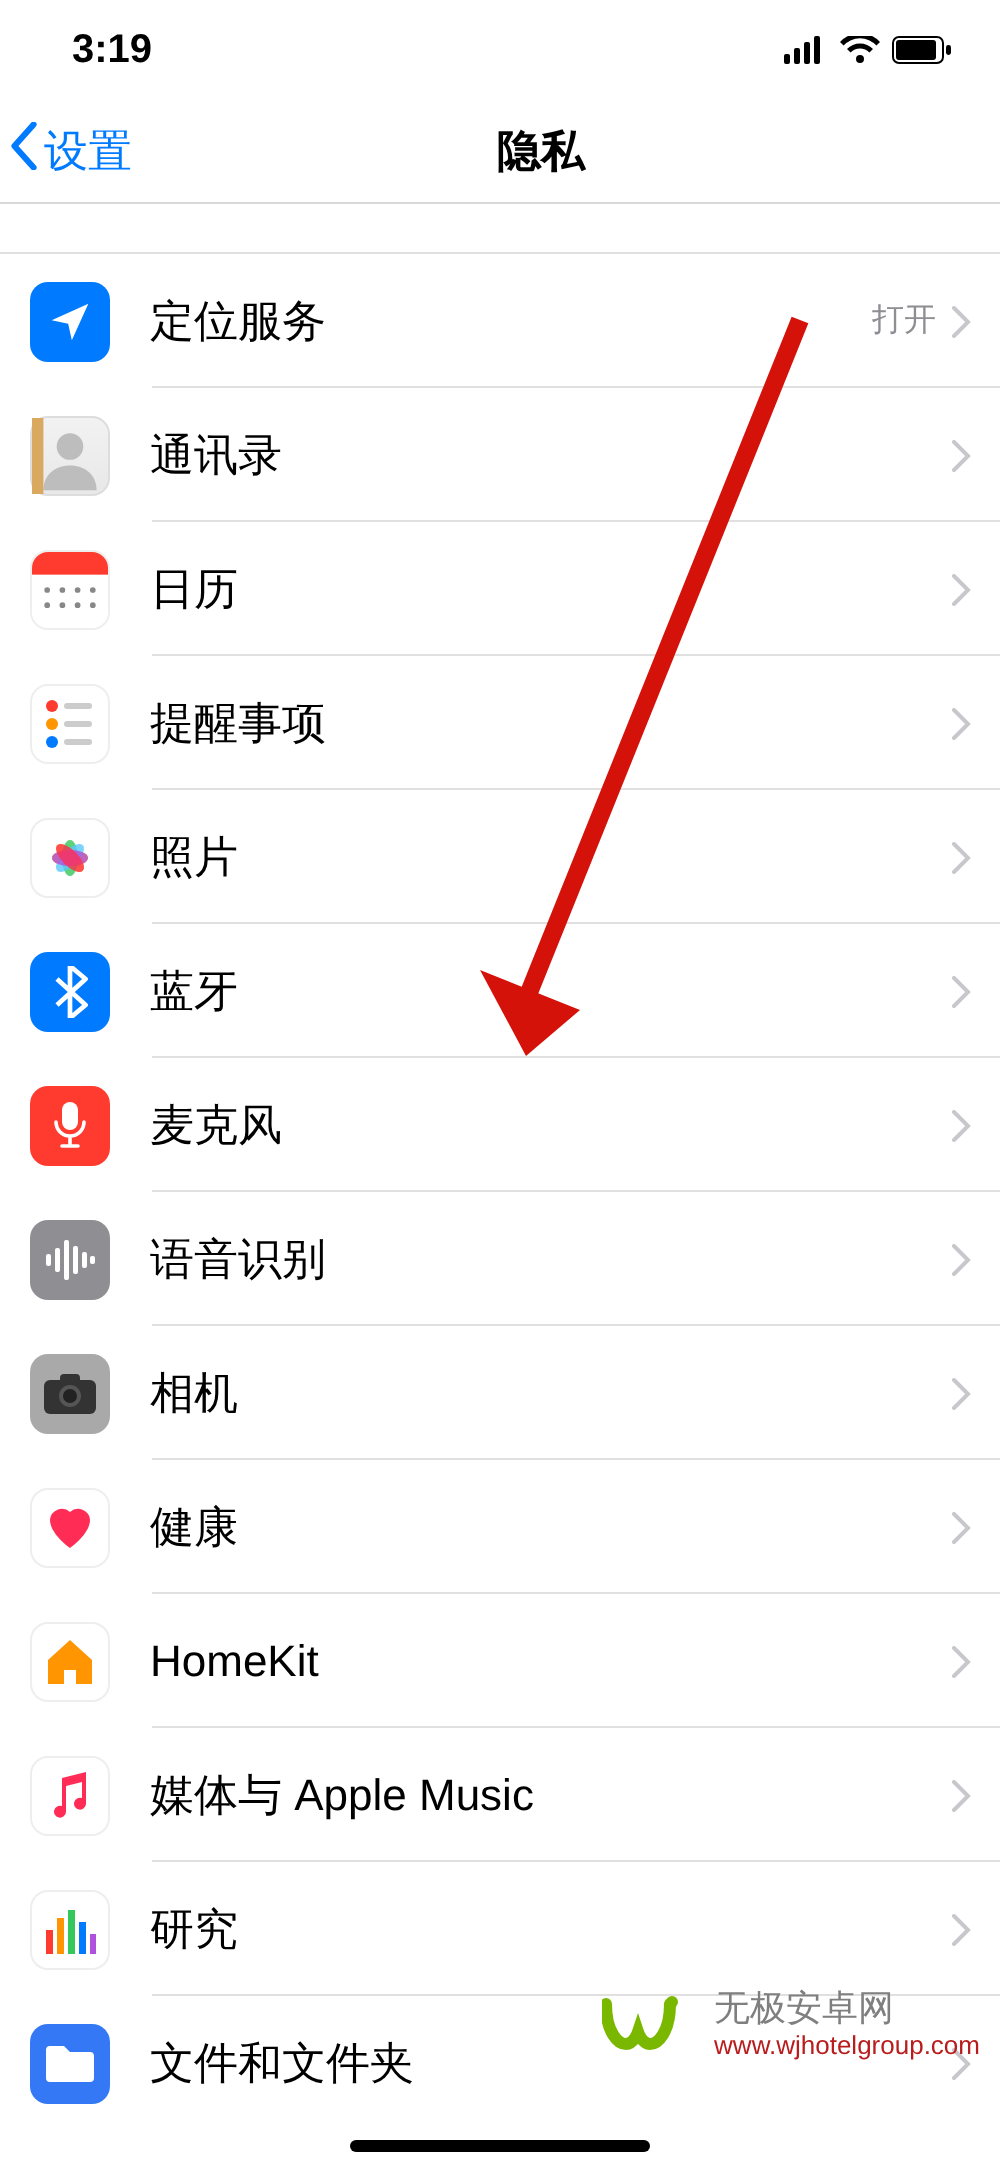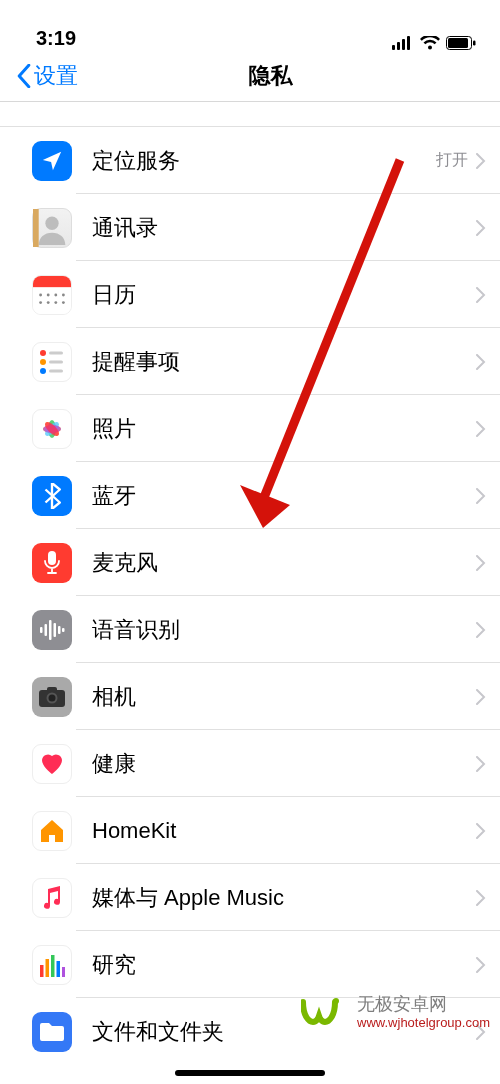--- a/index.html
+++ b/index.html
@@ -1,24 +1,24 @@
 <!DOCTYPE html>
 <html><head>
 <meta charset="utf-8">
 <style>
   * { box-sizing: border-box; margin: 0; padding: 0; }
   html, body { width: 500px; height: 1084px; font-family: -apple-system, "Helvetica Neue", Arial, sans-serif; background: #fff; overflow: hidden; position: relative; }
-  .status-bar { height: 50px; display: flex; align-items: flex-end; justify-content: space-between; padding: 0 24px 0 36px; font-size: 20px; font-weight: 600; }
+  .status-bar { height: 50px; display: flex; align-items: center; justify-content: space-between; padding: 0 24px 0 36px; font-size: 20px; font-weight: 600; }
   .status-right { display: flex; align-items: center; gap: 6px; }
   .nav-bar { height: 52px; position: relative; display: flex; align-items: center; border-bottom: 1px solid #d8d8d8; }
-  .nav-back { position: absolute; left: 16px; display: flex; align-items: center; color: #007aff; font-size: 22px; }
+  .nav-back { position: absolute; left: 4px; display: flex; color: #007aff; font-size: 22px; }
   .nav-back svg { margin-right: 2px; }
   .nav-title { margin: 0 auto; font-size: 22px; font-weight: 600; padding-left: 41px; }
   .list { margin-top: 24px; border-top: 1px solid #e0e0e0; }
-  .row { display: flex; align-items: center; height: 67px; padding-left: 32px; position: relative; }
+  .row { display: flex; align-items: center; height: 67px; padding-left: 15px; position: relative; }
   .row::after { content: ""; position: absolute; left: 76px; right: 0; bottom: 0; height: 1px; background: #e0e0e0; }
   .row:last-child::after { display: none; }
   .icon-box { width: 40px; height: 40px; border-radius: 9px; display: flex; align-items: center; justify-content: center; flex-shrink: 0; }
   .row-label { flex: 1; font-size: 22px; margin-left: 20px; color: #000; }
   .row-value { font-size: 16px; color: #8e8e93; margin-right: 8px; }
   .chevron { margin-right: 14px; }
   
   .arrow-overlay { position: absolute; top: 150px; left: 205px; pointer-events: none; }
   
   .watermark { position: absolute; right: 10px; bottom: 54px; display: flex; align-items: center; gap: 18px; }

